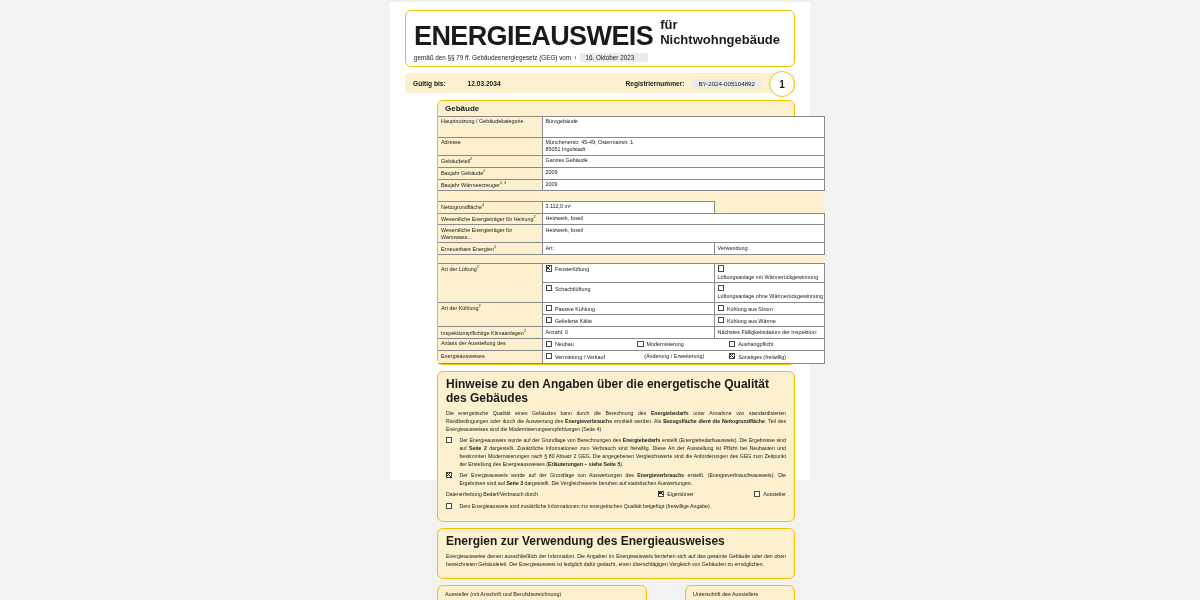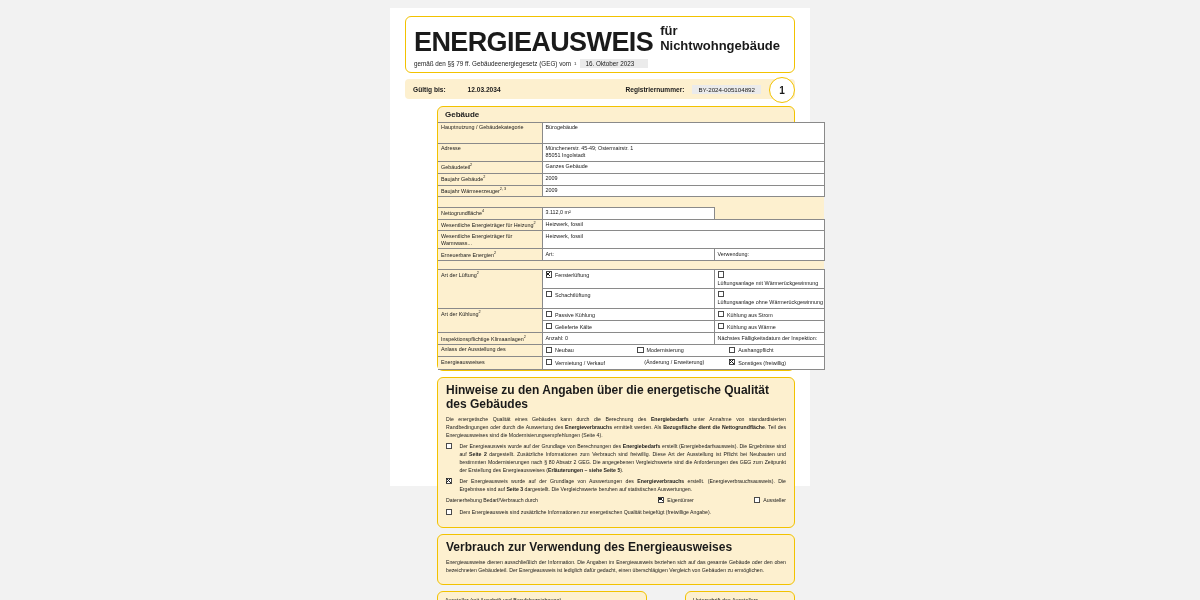--- a/index.html
+++ b/index.html
@@ -2,21 +2,21 @@
 <html><head>
 <meta charset="utf-8">
 <style>
   html,body{margin:0;padding:0;}
   body{
     width:1200px;height:600px;background:#f2f2f2;
     font-family:"Liberation Sans","DejaVu Sans",sans-serif;
     color:#1a1a1a;overflow:hidden;
   }
   .page{
-    position:absolute;left:390px;top:8px;width:420px;height:478px;
+    position:absolute;left:390px;top:2px;width:420px;height:478px;
     background:#ffffff;
   }
   .sheet{position:absolute;left:15px;top:8px;width:390px;}
 
   
   .panel{
     border:1.6px solid #f2c200;border-radius:6px;background:#ffffff;
     box-sizing:border-box;margin-bottom:6px;
   }
   .panel.cream{background:#fdf0cf;margin-left:32px;}
@@ -269,21 +269,21 @@
       </div>
 
       <div class="cbline">
         <span class="cbx"><span class="cb"></span></span>
         <span>Dem Energieausweis sind zusätzliche Informationen zur energetischen Qualität beigefügt (freiwillige Angabe).</span>
       </div>
     </div>
   </div>
 
   <div class="panel cream">
-    <div class="noteshead">Verbrauch zur Verwendung des Energieausweises</div>
+    <div class="noteshead">Energien zur Verwendung des Energieausweises</div>
     <div class="notesbody">
       <p>Energieausweise dienen ausschließlich der Information. Die Angaben im Energieausweis beziehen sich auf das gesamte Gebäude oder den oben bezeichneten Gebäudeteil. Der Energieausweis ist lediglich dafür gedacht, einen überschlägigen Vergleich von Gebäuden zu ermöglichen.</p>
     </div>
   </div>
 
   <div class="issuerrow">
     <div class="panel cream issuer">
       <div class="issuerhead">Aussteller (mit Anschrift und Berufsbezeichnung)</div>
       <div class="issuerbody">
         <div class="addr">

